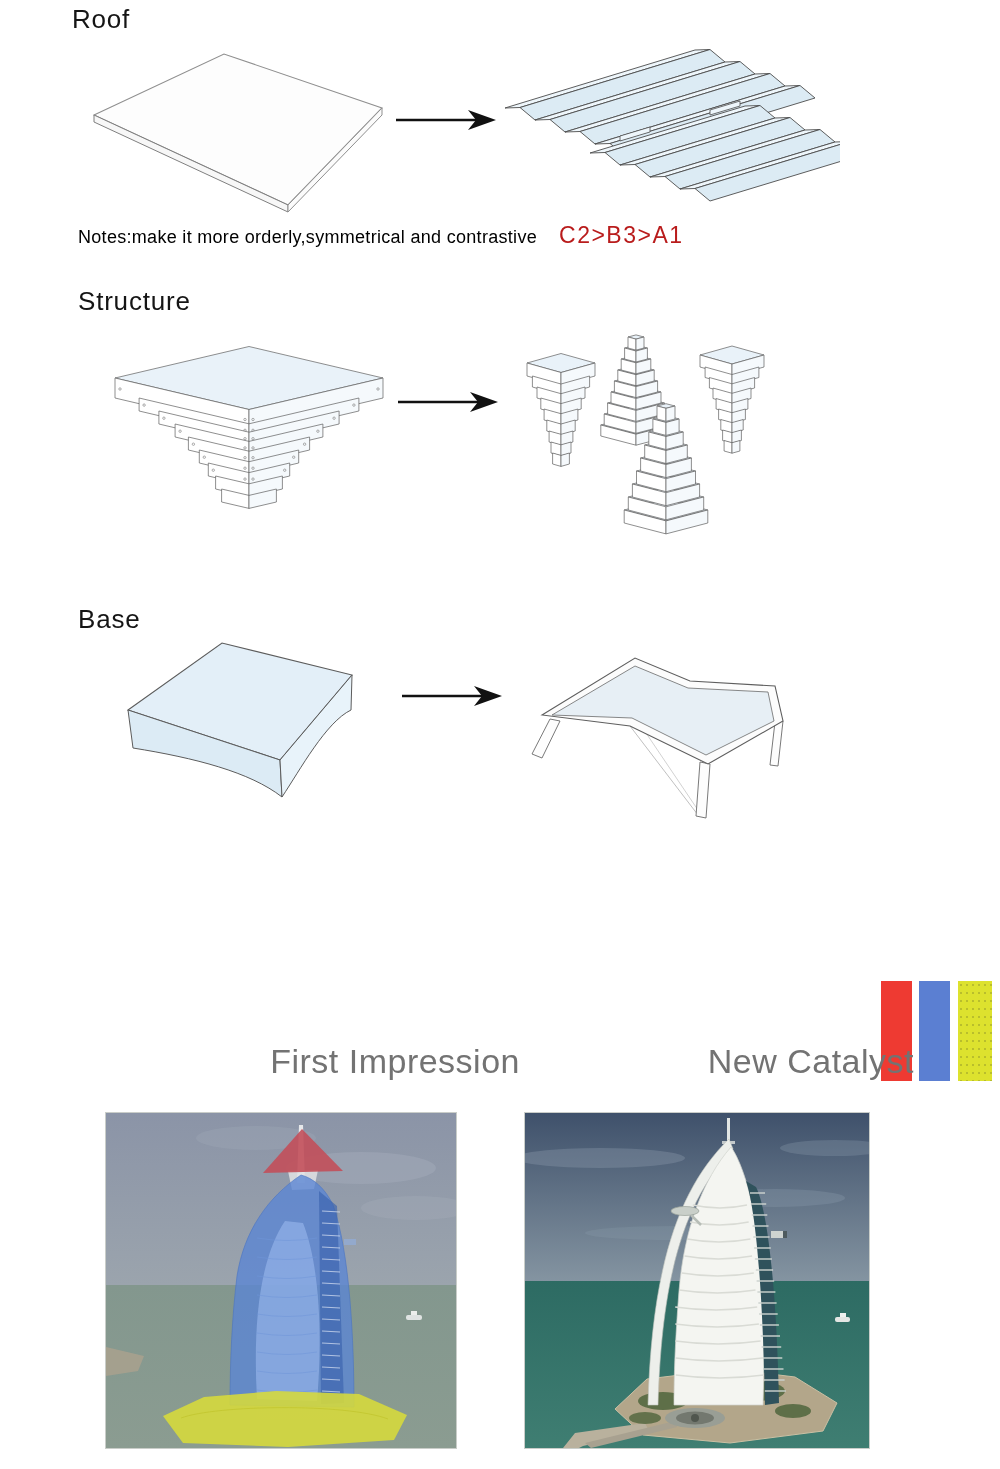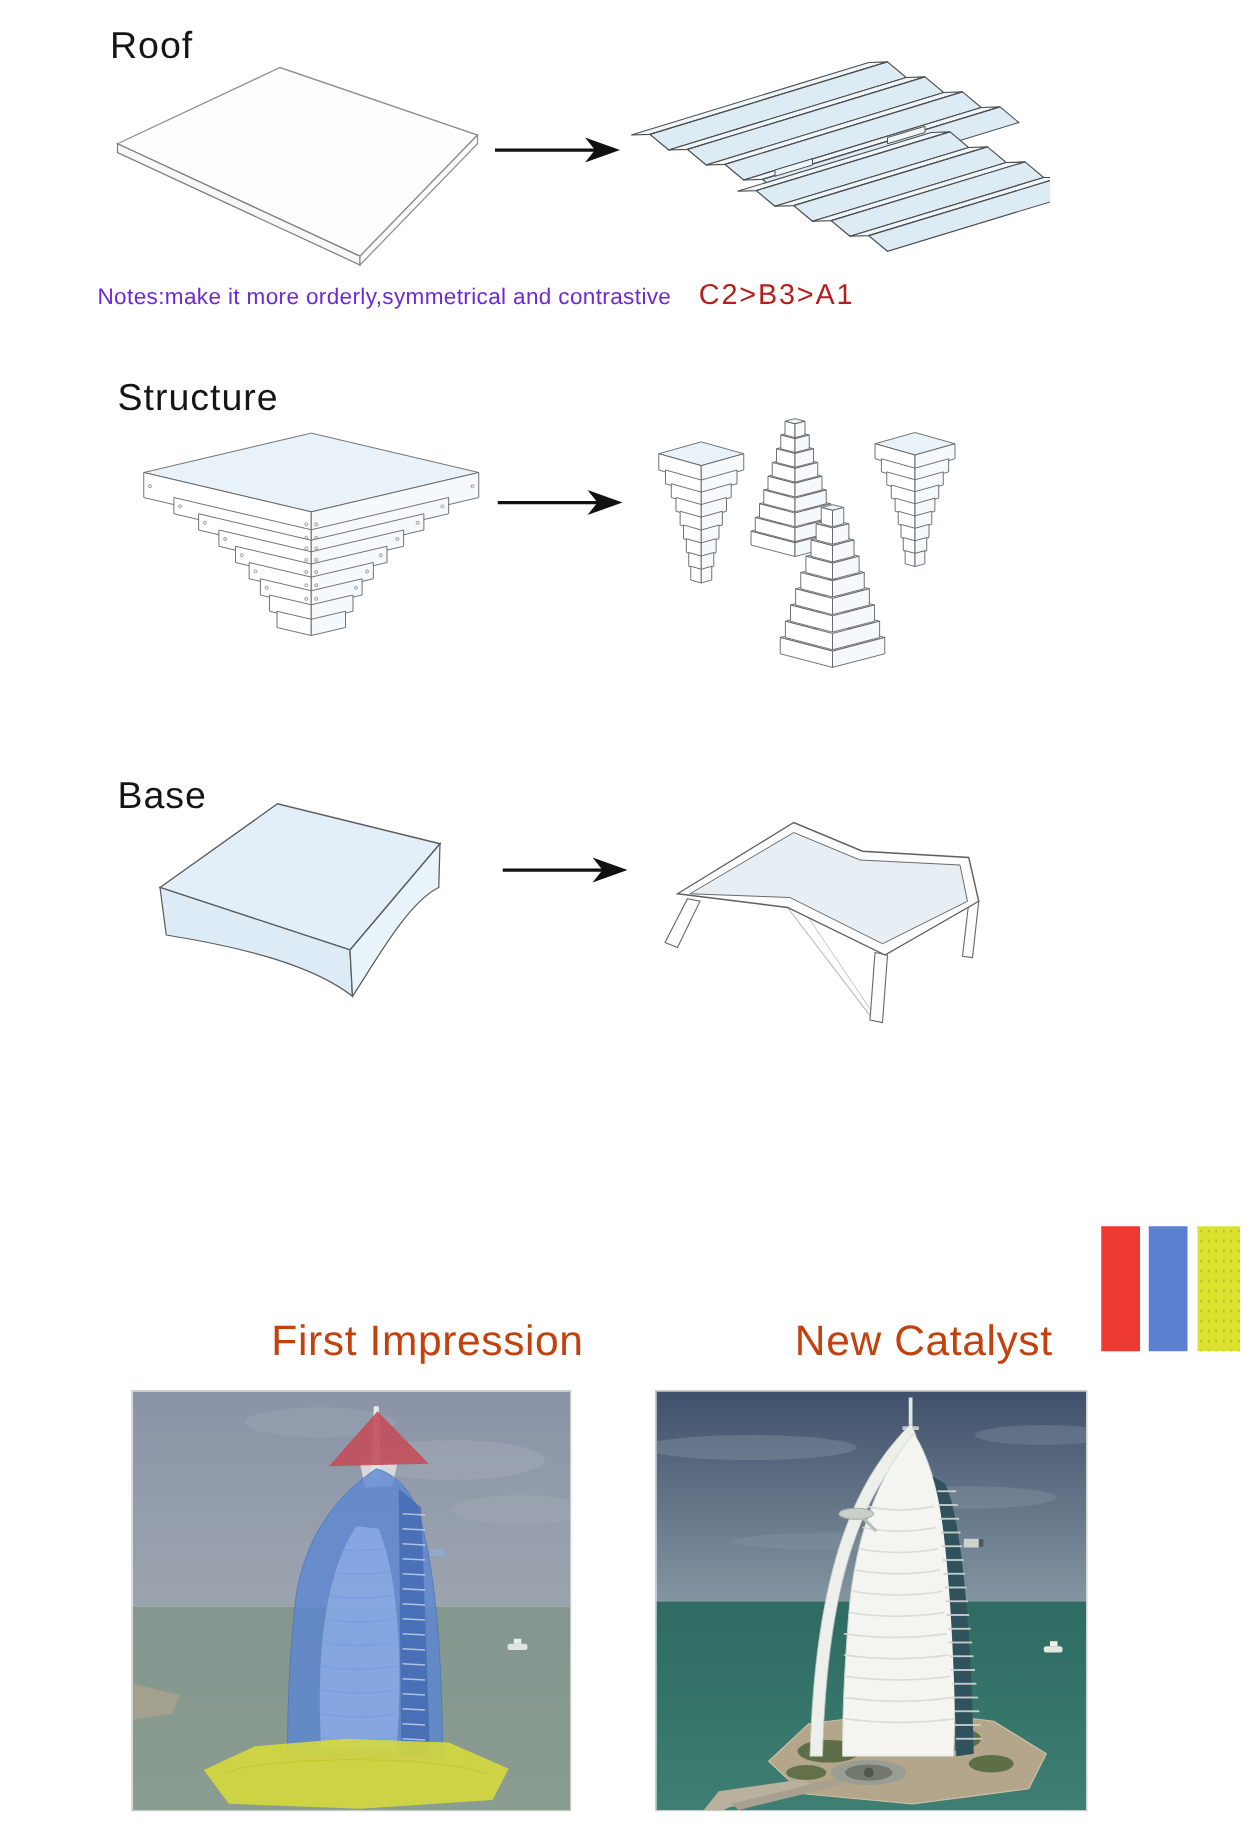--- a/index.html
+++ b/index.html
@@ -1,23 +1,23 @@
 <!DOCTYPE html>
 <html><head>
 <meta charset="utf-8">
 <style>
   html,body{margin:0;padding:0;background:#fff;}
   .page{position:relative;width:1000px;height:1469px;background:#ffffff;overflow:hidden;
         font-family:"Liberation Sans",sans-serif;color:#161616;}
-  .sec-title{position:absolute;margin:16px;font-size:30px;font-weight:400;letter-spacing:.8px;color:#151515;}
+  .sec-title{position:absolute;margin:0;font-size:26px;font-weight:400;letter-spacing:.8px;color:#151515;}
   .note-row{position:absolute;display:flex;align-items:baseline;gap:22px;white-space:nowrap;}
-  .note{font-size:18px;color:#6d28d9;letter-spacing:.3px;}
+  .note{font-size:18px;color:#000000;letter-spacing:.3px;}
   .rank{font-size:23px;font-weight:500;color:#b91c1c;letter-spacing:1.5px;}
   .diag{position:absolute;}
-  .cmp-title{position:absolute;margin:12px;text-align:center;font-size:34px;font-weight:400;letter-spacing:.5px;color:#c2410c;}
+  .cmp-title{position:absolute;margin:0;text-align:right;font-size:34px;font-weight:400;letter-spacing:.5px;color:#737373;}
   .swatch{position:absolute;}
   .swatch-dots{background-image:radial-gradient(#b9be2c 0.9px, rgba(0,0,0,0) 1px);background-size:6px 8px;}
   .fig{position:absolute;border:1px solid #c9cdc9;background:#fff;overflow:hidden;}
   .fig svg{display:block;}
 </style>
 </head>
 <body>
 
 <div class="page">
 

